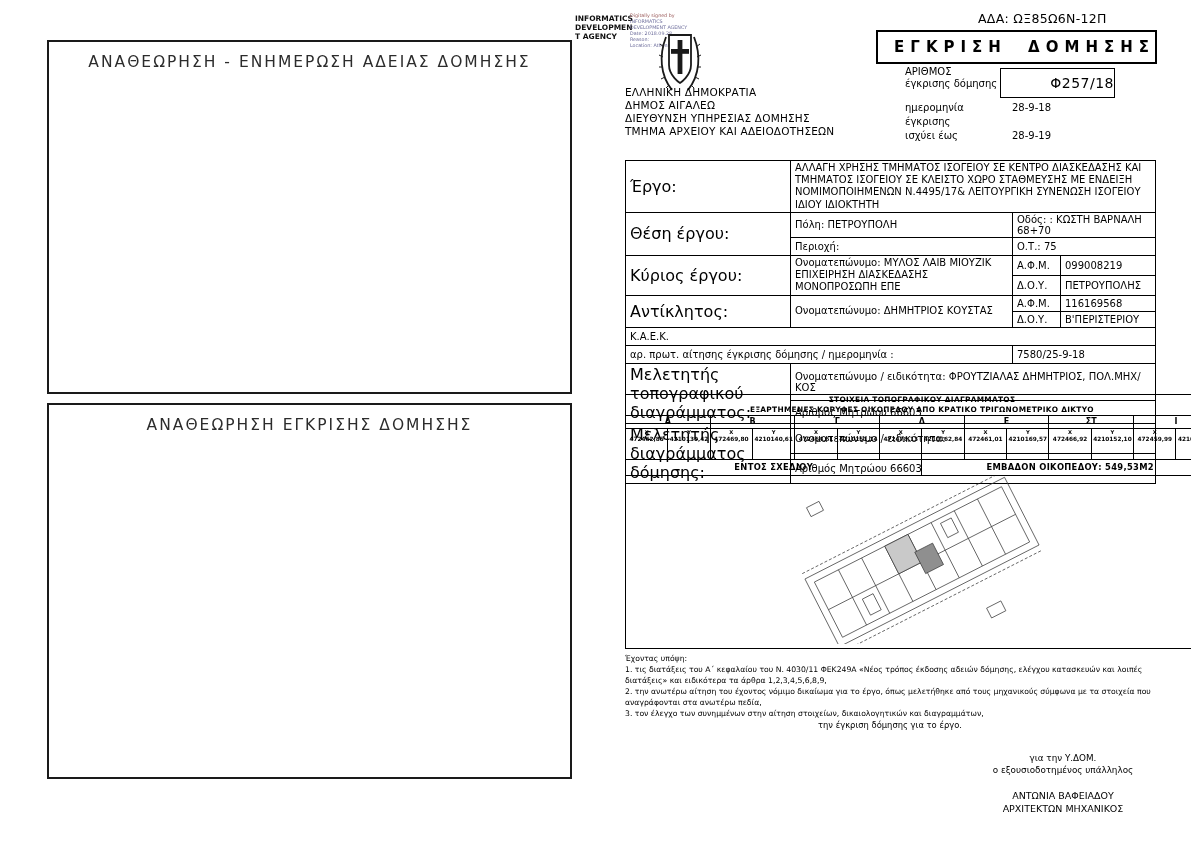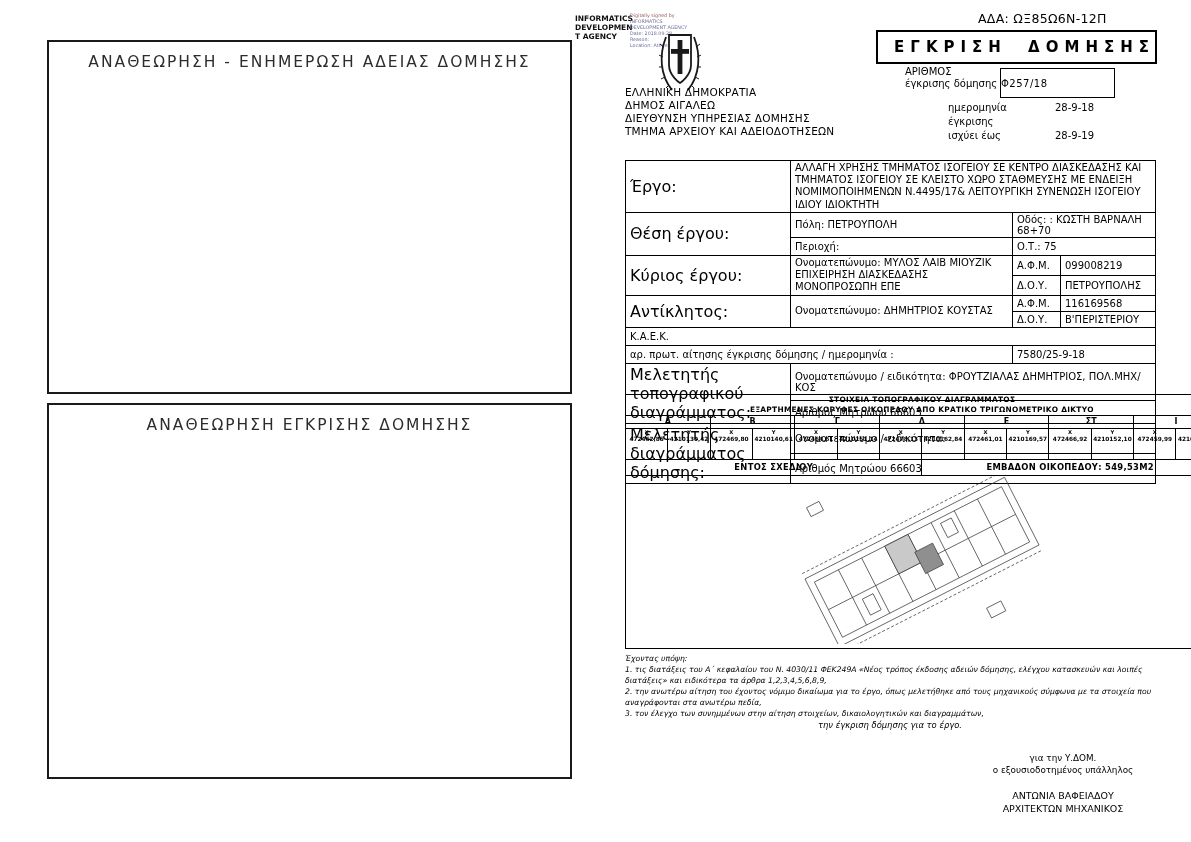--- a/index.html
+++ b/index.html
@@ -23,23 +23,23 @@
   
   .emblem{position:absolute;left:657px;top:27px;}
   .agency{position:absolute;left:625px;top:86px;font-size:10.5px;line-height:13px;letter-spacing:0.2px;}
 
   
   .title-box{position:absolute;left:876px;top:30px;width:277px;height:30px;border:2px solid #000;
              display:flex;align-items:center;justify-content:flex-end;}
   .title-box span{font-weight:bold;font-size:15px;letter-spacing:6px;word-spacing:10px;white-space:nowrap;}
   .apprnum-label{position:absolute;left:905px;top:66px;font-size:10px;line-height:12px;}
   .apprnum-box{position:absolute;left:1000px;top:68px;width:113px;height:28px;border:1.5px solid #000;
-               display:flex;align-items:center;justify-content:flex-start;font-size:10px;letter-spacing:0.5px;}
+               display:flex;align-items:center;justify-content:flex-end;font-size:14px;letter-spacing:0.5px;}
   .dates{position:absolute;left:905px;top:101px;font-size:10px;line-height:14px;}
-  .dates .row{display:flex;margin-left:43px;}
+  .dates .row{display:flex;}
   .dates .dl{width:107px;}
 
   
   table.main{position:absolute;left:625px;top:160px;width:530px;border-collapse:collapse;table-layout:fixed;}
   table.main td{border:1px solid #000;padding:1px 4px;vertical-align:middle;font-size:10px;overflow:hidden;}
   table.main td.lbl{font-size:16px;}
   td.desc{font-size:9.3px;line-height:1.22;vertical-align:top;padding-top:2px;}
   td.namecell{font-size:9.5px;line-height:1.2;}
   td.mini{font-size:8.2px;padding:0 3px;}
   td.tinyrow{font-size:7px;padding:0 3px;}
@@ -59,21 +59,21 @@
   tr.letters td{font-size:8px;height:12px;}
   tr.coords td{height:30px;vertical-align:top;}
   .coord{display:flex;flex-direction:column;align-items:center;}
   .coord .axis{font-size:5.2px;line-height:1.3;}
   .coord .num{font-size:5.8px;line-height:1.15;word-break:break-all;padding:0 1px;}
   tr.entos td{height:15px;font-size:8.4px;letter-spacing:0.3px;}
   td.plan-cell{height:170px;}
 
   
   .notes{position:absolute;left:625px;top:654px;width:530px;font-size:7.7px;line-height:1.42;}
-  .notes p{margin:0;font-style:italic;}
+  .notes p{margin:0;}
   .grant{text-align:center;letter-spacing:5px;font-size:8.6px;margin-top:2px;}
   .grant-sub{text-align:center;font-size:8.4px;}
 
   
   .sig-top{position:absolute;left:963px;top:752px;width:200px;text-align:center;font-size:8.8px;line-height:12px;}
   .sig-name{position:absolute;left:963px;top:789px;width:200px;text-align:center;font-size:9.5px;line-height:13px;}
 </style>
 </head>
 <body>
 

